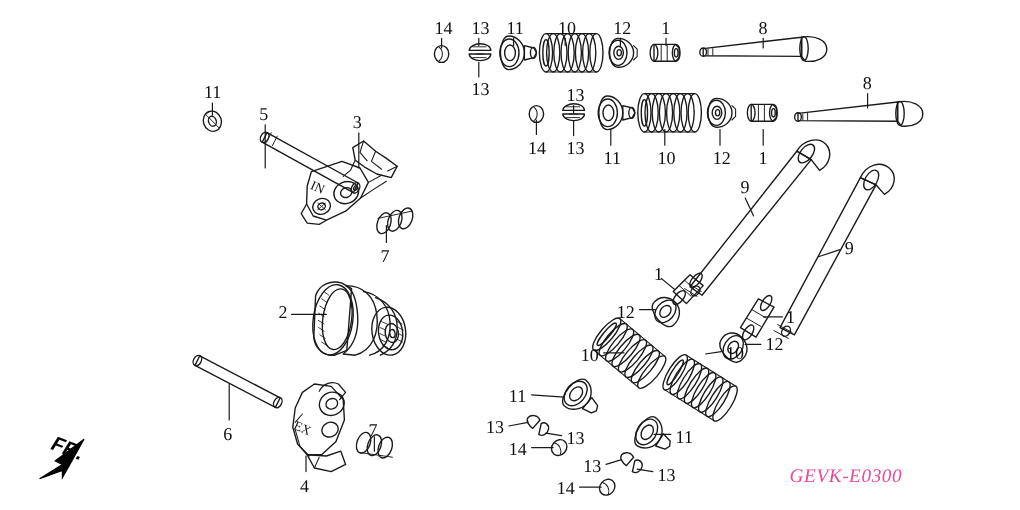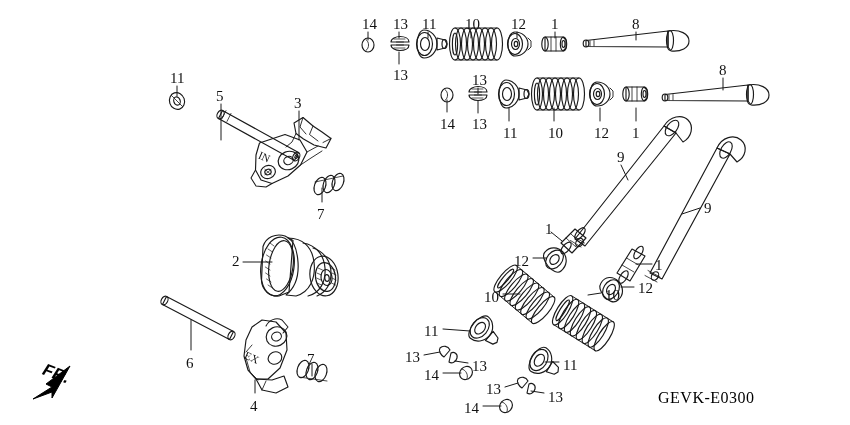--- a/index.html
+++ b/index.html
@@ -16,21 +16,21 @@
     font-family:"Liberation Serif", serif;
     font-size:15px;line-height:15px;
     color:#111;
     white-space:nowrap;
     -webkit-user-select:none;user-select:none;
   }
   .code{
     position:absolute;
     font-family:"Liberation Serif", serif;
     font-size:16px;letter-spacing:.5px;
-    color:#000000;white-space:nowrap;
+    color:#ec4899;white-space:nowrap;font-style:italic;
   }
   .frtxt{
     position:absolute;
     font-family:"Liberation Sans", sans-serif;
     font-size:17px;font-weight:bold;font-style:italic;
     color:#000;white-space:nowrap;
   }
 </style>
 </head>
 <body>

